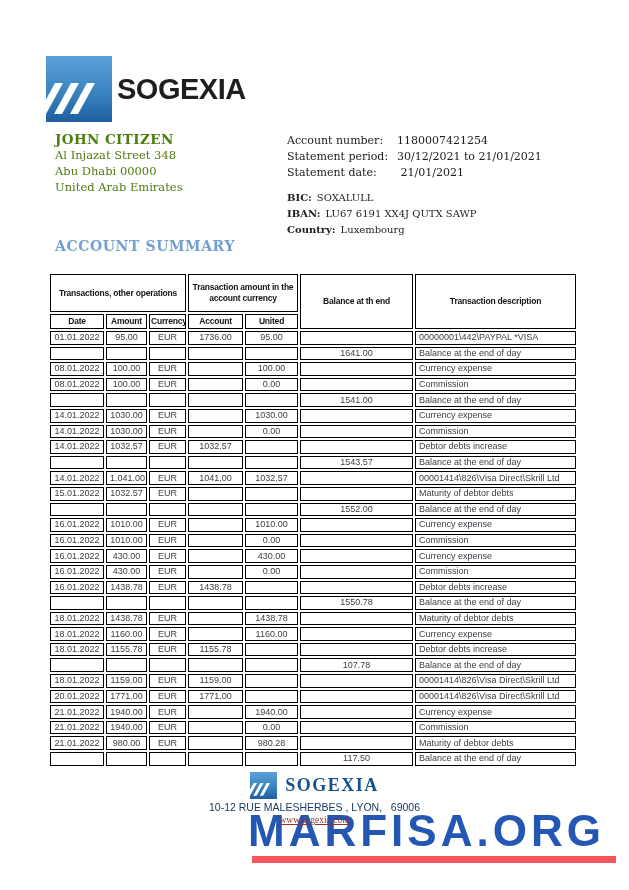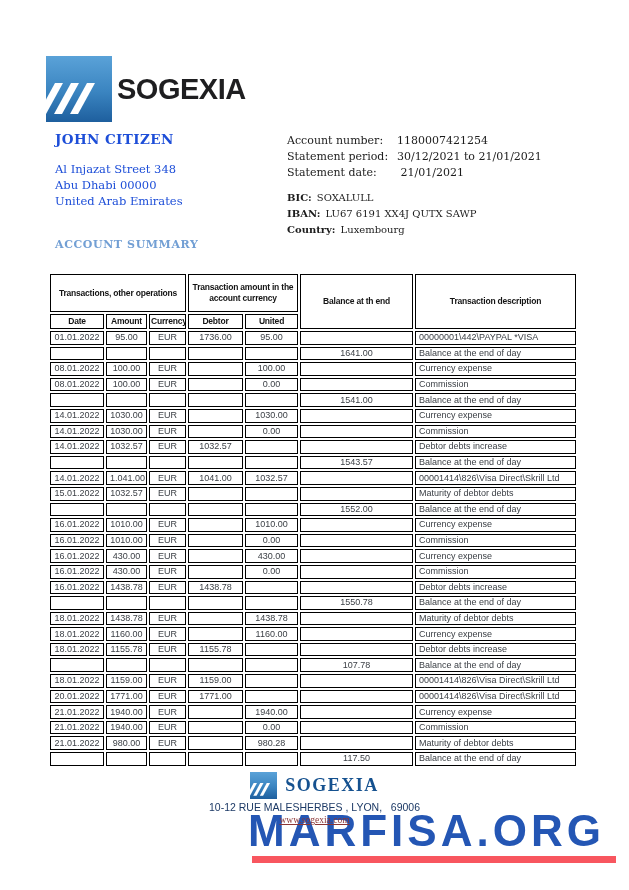--- a/index.html
+++ b/index.html
@@ -6,37 +6,37 @@
   .page{position:relative;width:629px;height:863px;background:#ffffff;overflow:hidden;
         font-family:"Liberation Sans",sans-serif;}
 
   
   .brand{position:absolute;left:46px;top:56px;display:flex;align-items:center;}
   .brand-logo{width:66px;height:66px;flex:0 0 auto;}
   .brand-name{font-family:"Liberation Sans",sans-serif;font-weight:700;font-size:29px;
               color:#1e1e20;margin-left:5px;letter-spacing:-0.5px;}
 
   
-  .holder{position:absolute;left:55px;top:131px;font-family:"DejaVu Serif",serif;color:#1d4ed8;}
+  .holder{position:absolute;left:55px;top:131px;font-family:"DejaVu Serif",serif;color:#4d7c0f;}
   .holder-name{font-weight:700;font-size:13.5px;letter-spacing:.4px;}
-  .holder-address{margin-top:14px;font-size:11.5px;line-height:16px;}
+  .holder-address{font-size:11.5px;line-height:16px;}
 
   .acct-info{position:absolute;left:287px;top:133px;font-family:"DejaVu Serif",serif;
              font-size:11px;color:#1c1c1c;line-height:16px;}
   .acct-row .lbl{display:inline-block;width:110px;}
   .acct-row .val{white-space:pre;}
 
   .bank-info{position:absolute;left:287px;top:190px;font-family:"DejaVu Serif",serif;
              font-size:10px;color:#1c1c1c;line-height:16px;}
   .bank-row .lbl{font-weight:700;margin-right:5px;}
   .bank-row .val{white-space:pre;}
 
   
   .section-title{position:absolute;left:55px;top:238px;font-family:"DejaVu Serif",serif;
-                 font-weight:700;font-size:11px;color:#729fd4;letter-spacing:.6px;}
+                 font-weight:700;font-size:14px;color:#729fd4;letter-spacing:.6px;}
 
   
   .tbl-wrap{position:absolute;left:48px;top:272px;}
   table.stmt{border-collapse:separate;border-spacing:2px;table-layout:fixed;width:530px;}
   table.stmt th,table.stmt td{border:1px solid #000;box-sizing:border-box;overflow:hidden;}
   table.stmt th{font-size:8.5px;font-weight:700;color:#141414;text-align:center;
                 letter-spacing:-0.2px;padding:0 1px;line-height:1.25;}
   th.group{height:38px;vertical-align:middle;}
   th.sub{height:15px;}
   table.stmt td{height:13.6px;font-size:9px;color:#3c4046;line-height:11px;
@@ -134,21 +134,21 @@
         <tr>
           <th class="group" colspan="3">Transactions, other operations</th>
           <th class="group" colspan="2">Transaction amount in the account currency</th>
           <th class="group" rowspan="2">Balance at th end</th>
           <th class="group" rowspan="2">Transaction description</th>
         </tr>
         <tr>
           <th class="sub">Date</th>
           <th class="sub">Amount</th>
           <th class="sub">Currency</th>
-          <th class="sub">Debtor</th>
+          <th class="sub">Account</th>
           <th class="sub">United</th>
         </tr>
       </thead>
       <tbody>
           <tr>
             <td>01.01.2022</td>
             <td>95.00</td>
             <td>EUR</td>
             <td>1736.00</td>
             <td>95.00</td>

